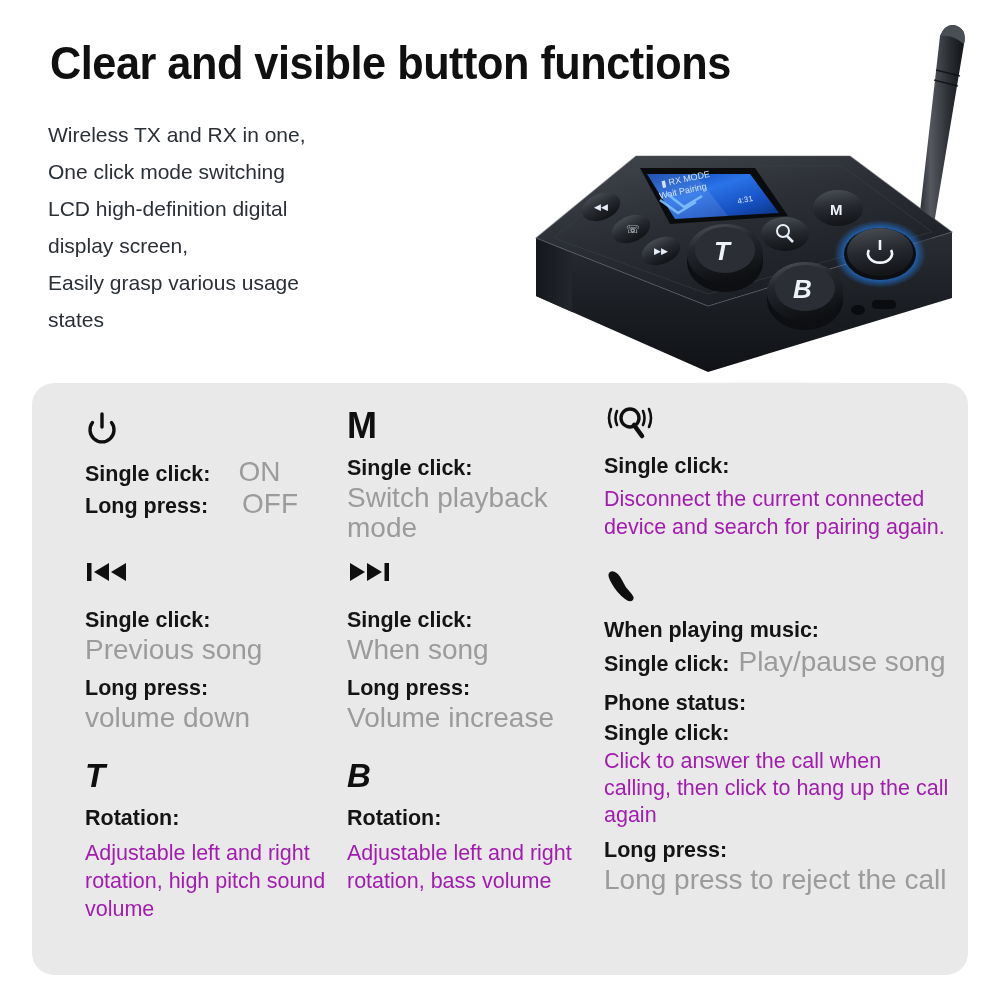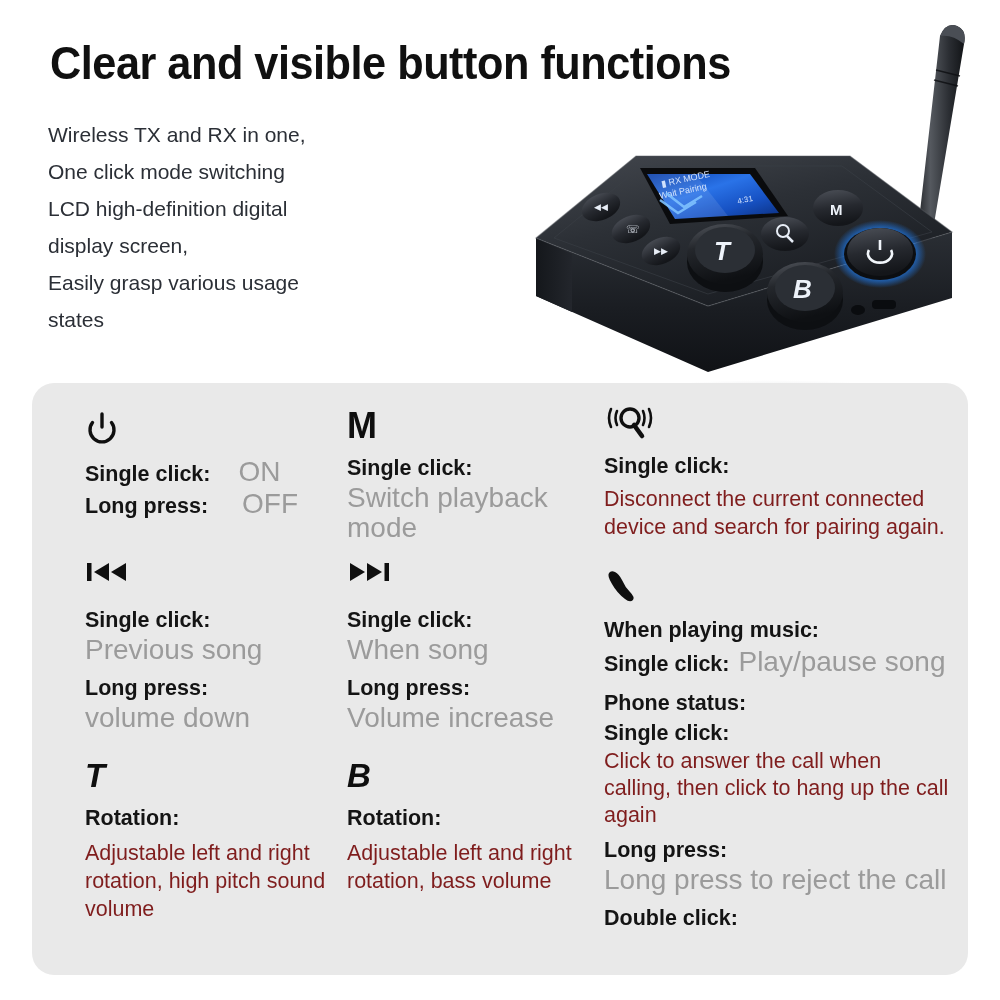--- a/index.html
+++ b/index.html
@@ -109,21 +109,21 @@
     line-height: 30px;
   }
   .row-inline {
     display: flex;
     align-items: baseline;
     gap: 9px;
     line-height: 30px;
   }
   .val-block {
     font-size: 21.5px;
-    color: #7f1d1d;
+    color: #a21caf;
     line-height: 28px;
   }
   .val-narrow { line-height: 27px; }
 </style>
 </head>
 <body>
 
 <div id="page">
 
   <div class="title">Clear and visible button functions</div>
@@ -369,18 +369,17 @@
         <div class="lbl" style="margin-top:6px;">When playing music:</div>
         <div class="row-inline" style="margin-top:2px;">
           <span class="lbl">Single click:</span>
           <span class="val">Play/pause song</span>
         </div>
         <div class="lbl" style="margin-top:9px;">Phone status:</div>
         <div class="lbl">Single click:</div>
         <div class="val-block val-narrow">Click to answer the call when calling, then click to hang up the call again</div>
         <div class="lbl" style="margin-top:6px;">Long press:</div>
         <div class="val">Long press to reject the call</div>
-        <div class="lbl" style="margin-top:8px;">Double click:</div>
       </div>
     </div>
 
   </div>
 </div>
 
 </body></html>

